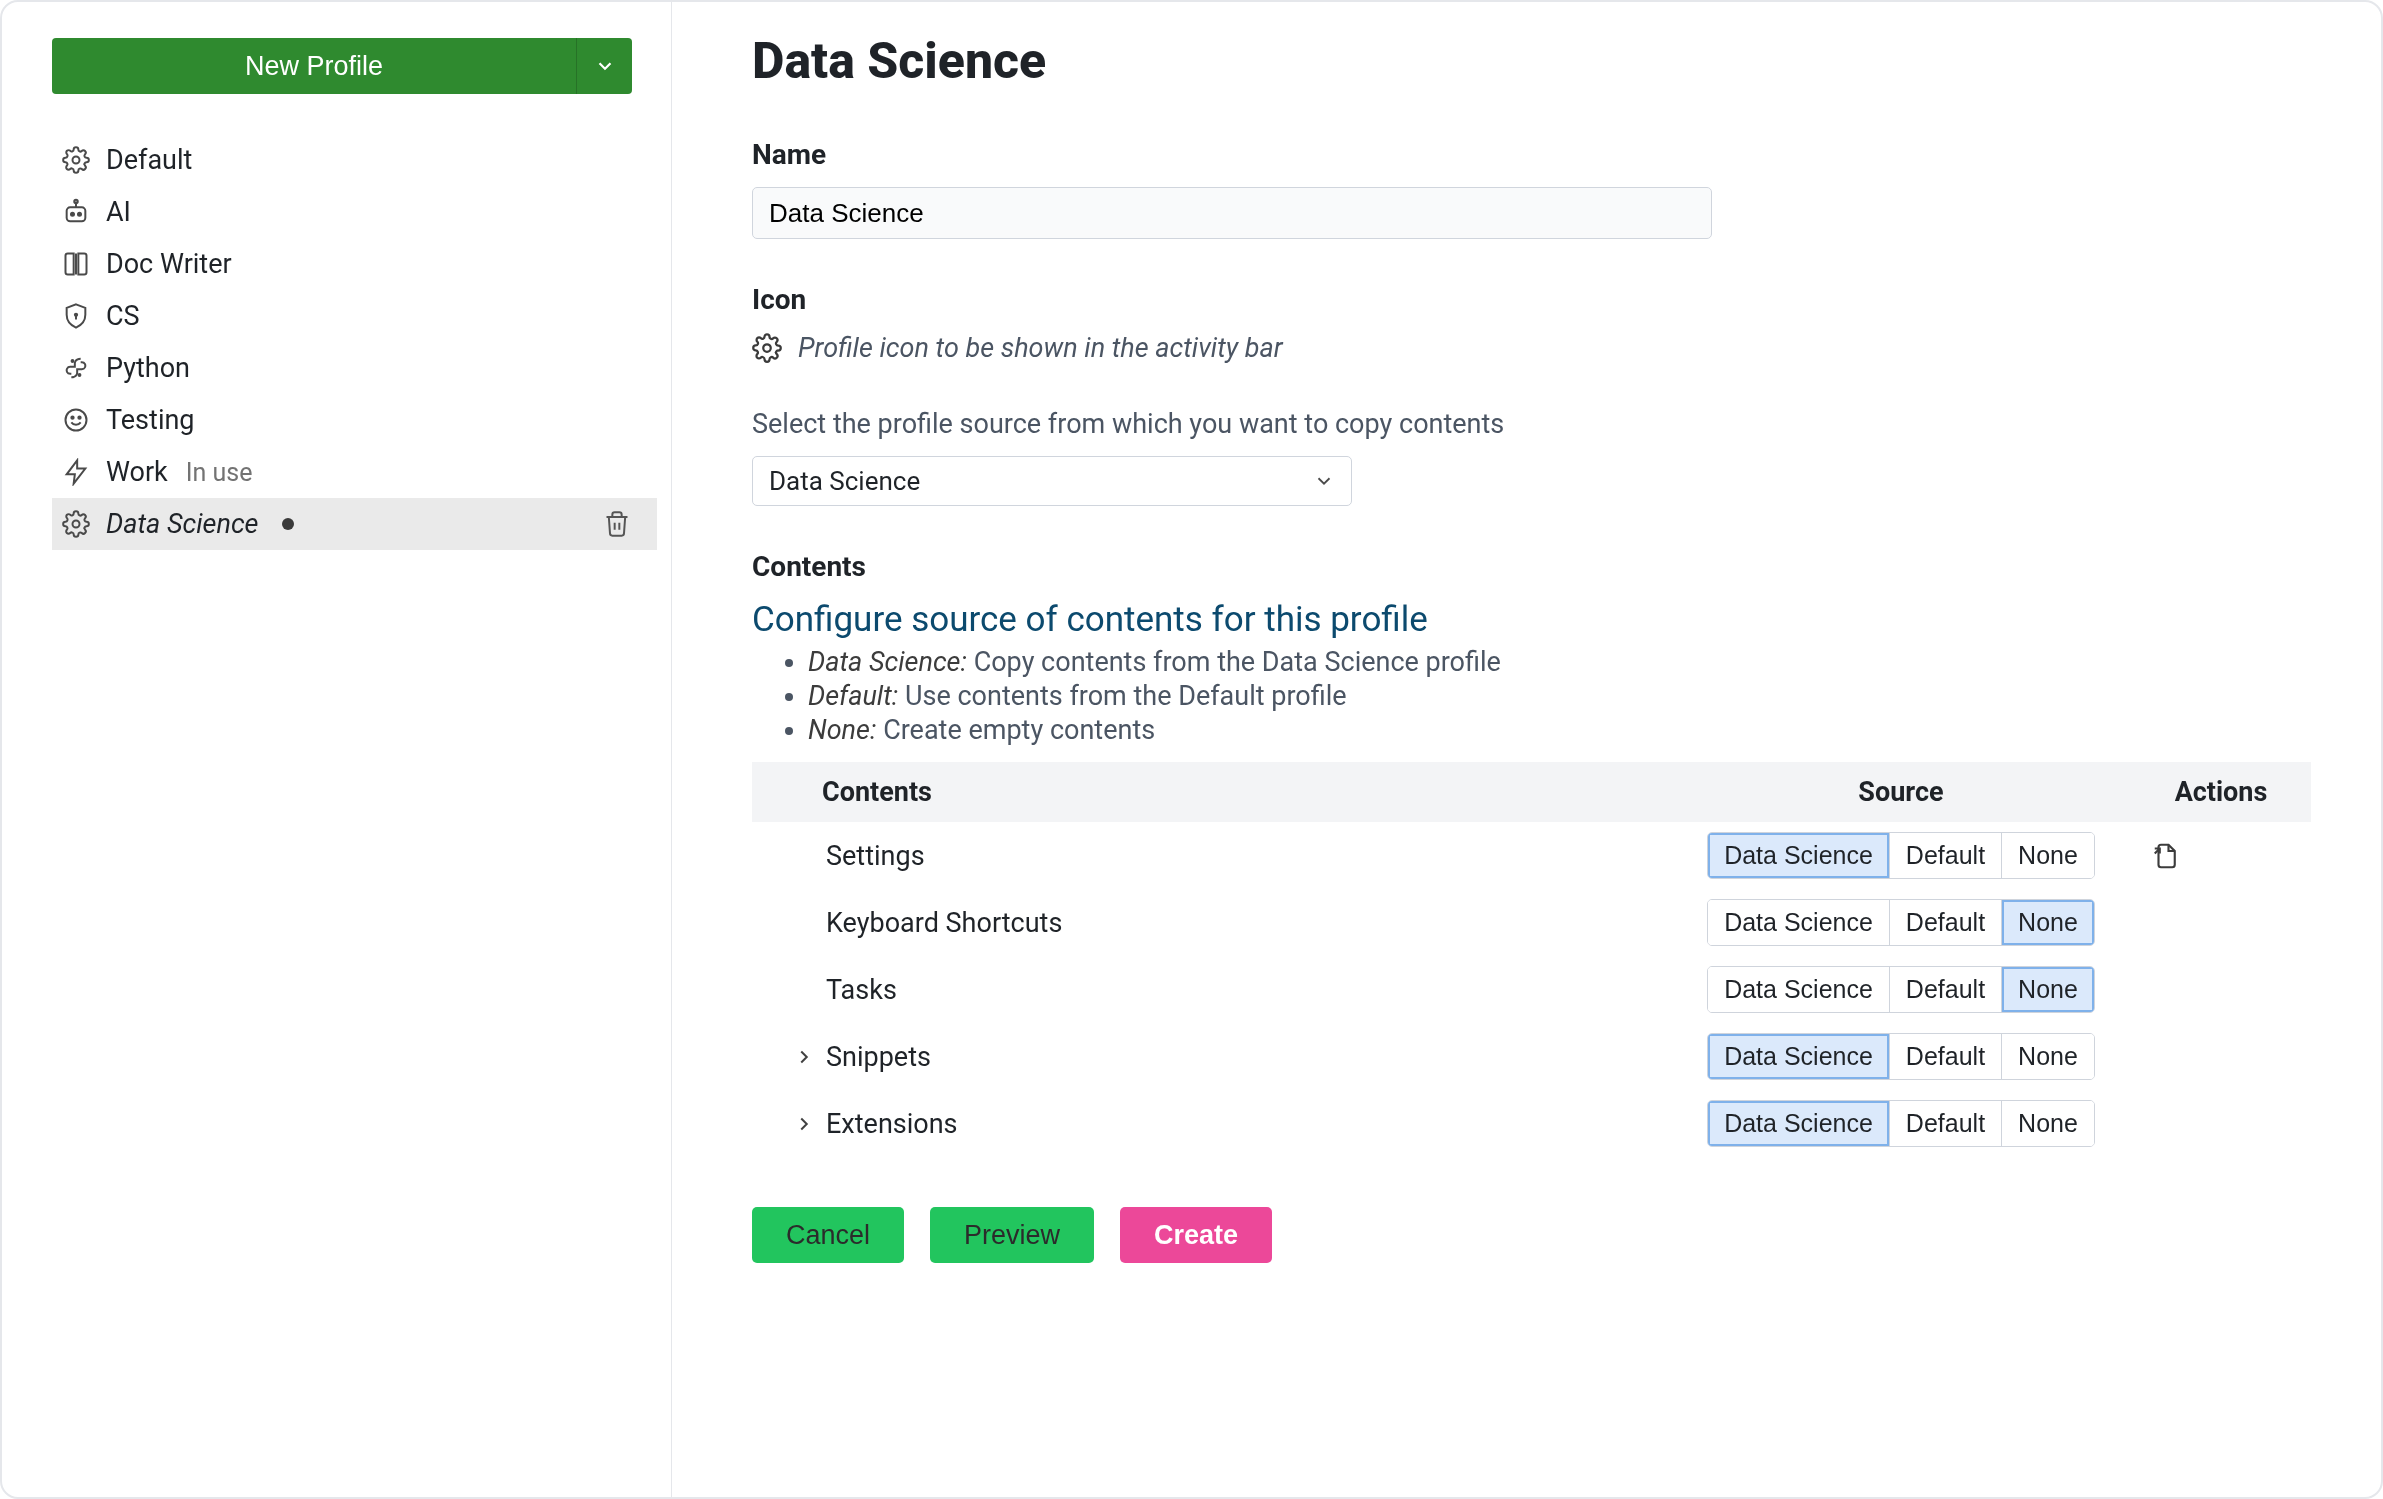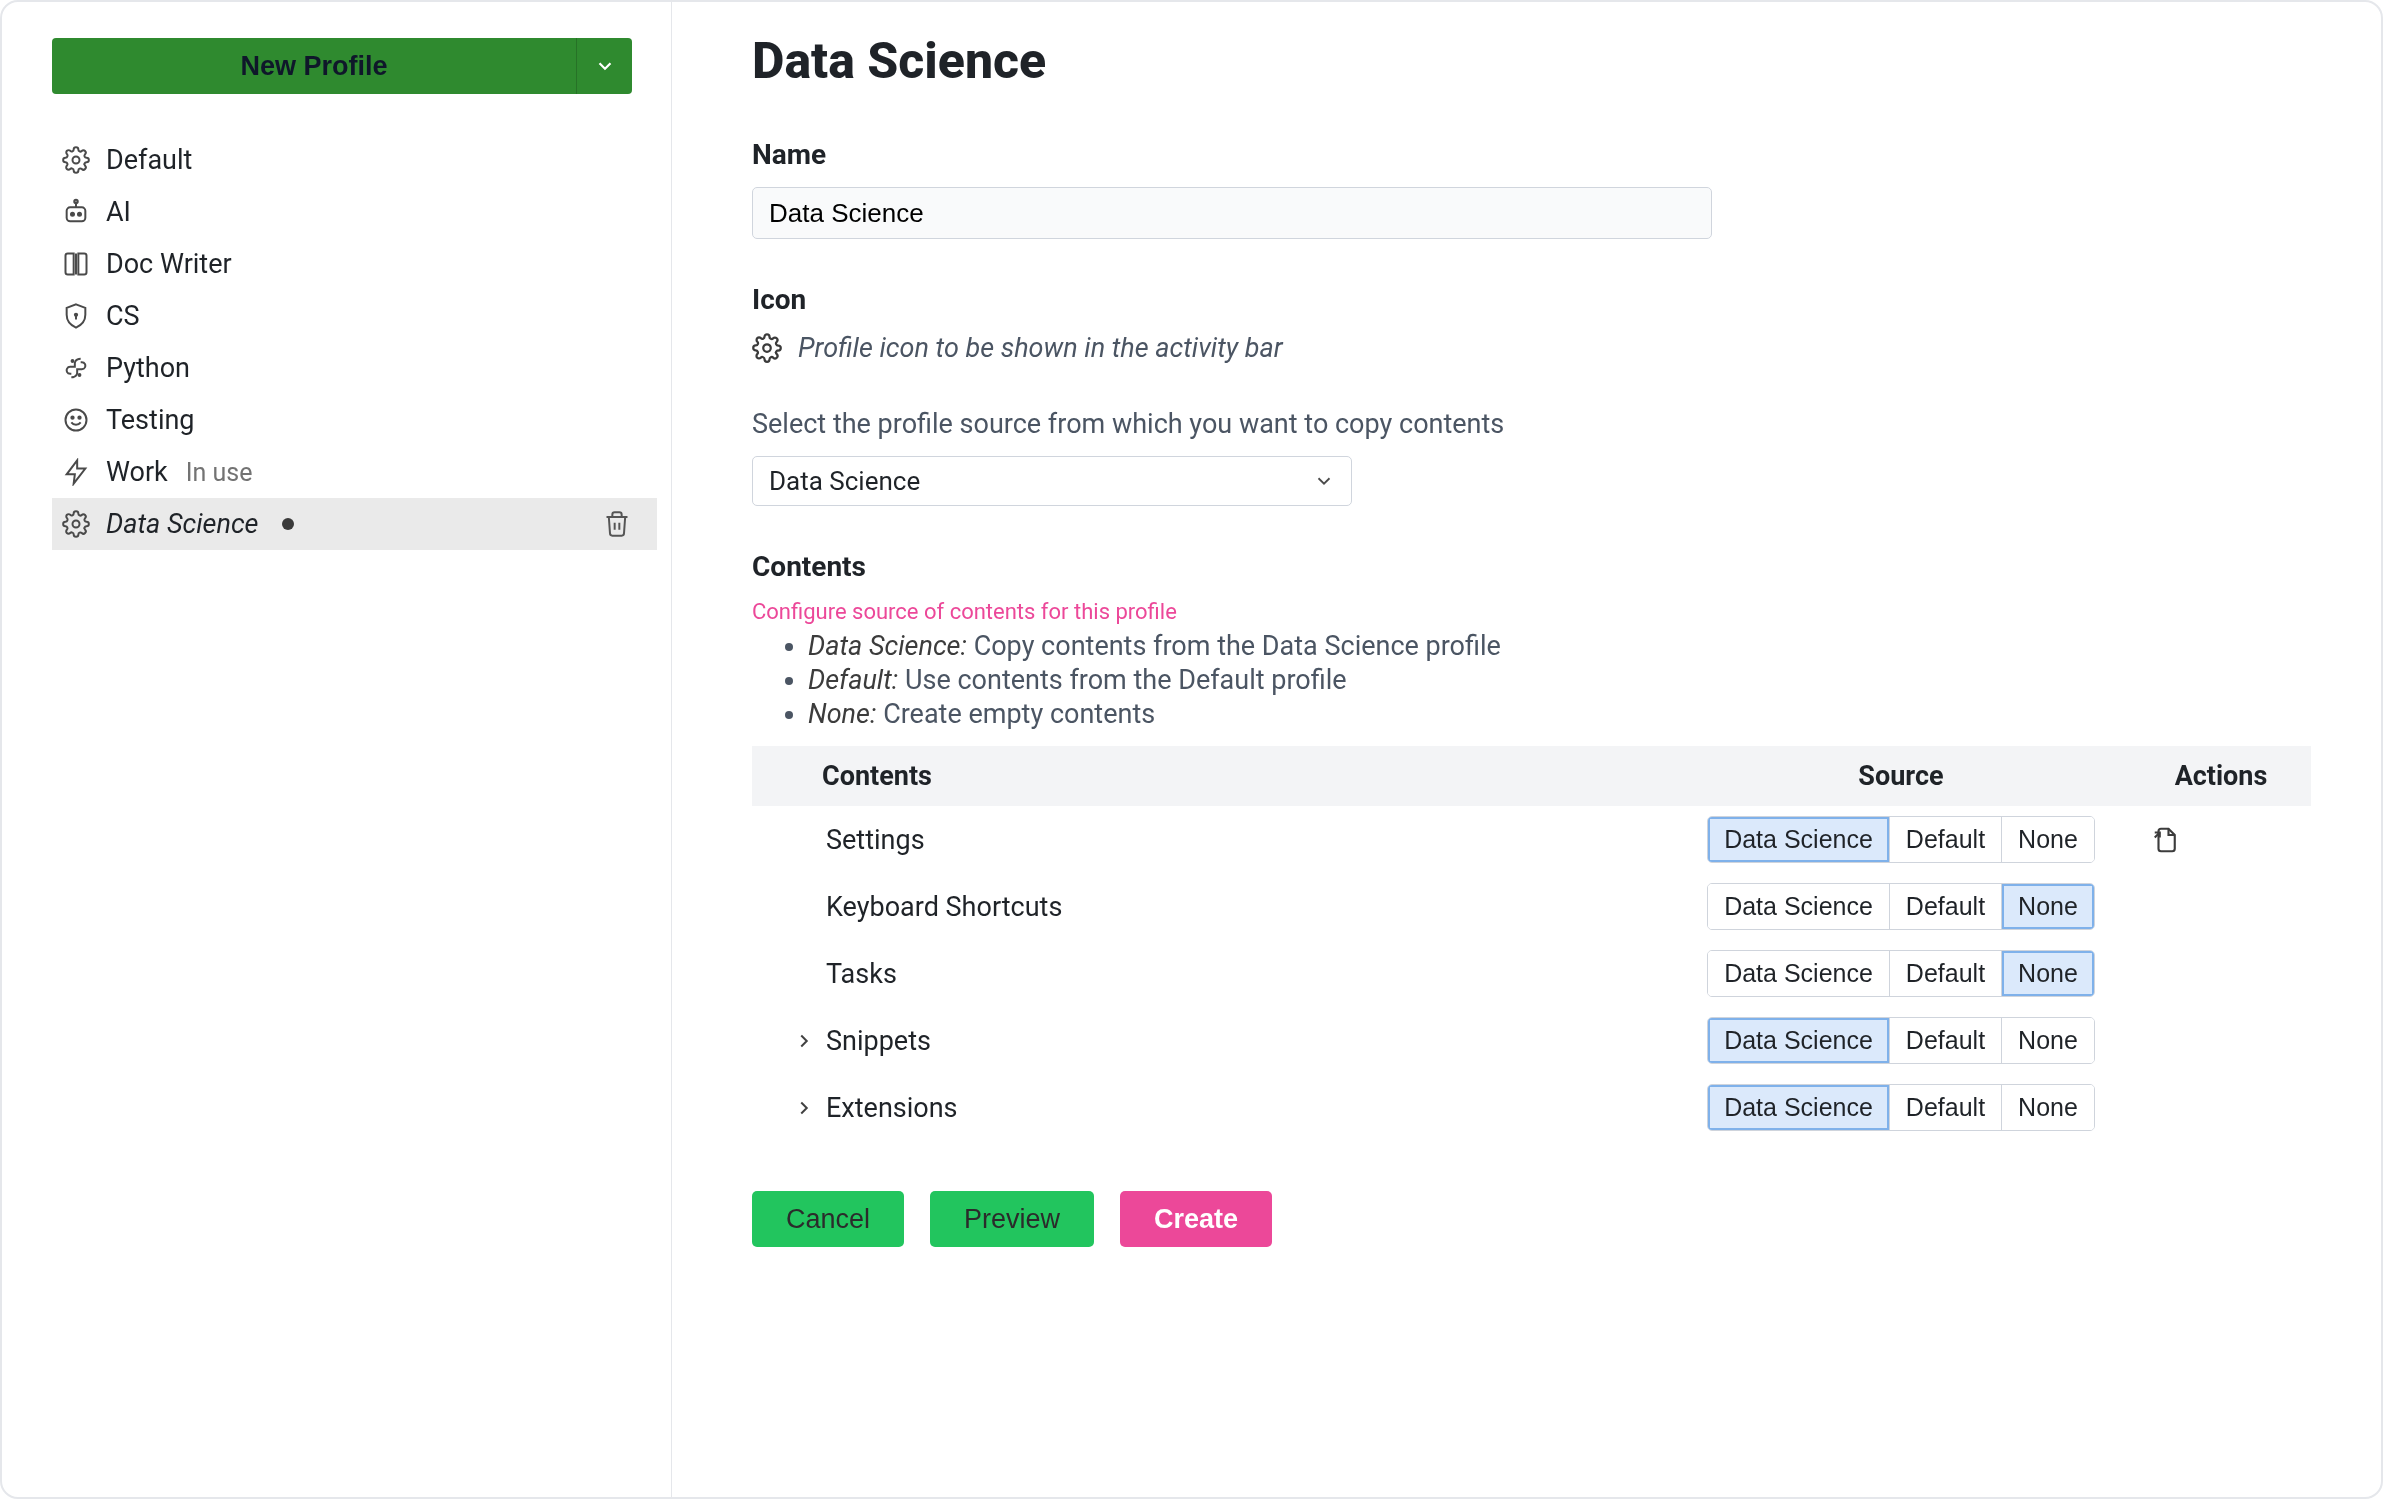--- a/index.html
+++ b/index.html
@@ -1,42 +1,42 @@
 <!DOCTYPE html>
 <html><head>
 <meta charset="utf-8">
 <style>
   * { box-sizing: border-box; }
   html, body { margin:0; padding:0; font-family: -apple-system, BlinkMacSystemFont, "Segoe UI", Roboto, sans-serif; color:#1f2328; }
   body { background:#fff; }
   .frame { width:2383px; height:1499px; border:2px solid #e5e7eb; border-radius:18px; margin:auto; display:flex; overflow:hidden; }
   .sidebar { width:670px; padding:36px 14px 0 50px; border-right:1.5px solid #e5e7eb; margin-top:0; }
   .new-btn-row { display:flex; width:580px; height:56px; margin-bottom:40px; }
-  .new-btn { flex:1; background:#2f8a2f; color:#0f172a; border:none; border-radius:4px 0 0 4px; font-size:27px; font-weight:700; cursor:pointer; }
+  .new-btn { flex:1; background:#2f8a2f; color:#ffffff; border:none; border-radius:4px 0 0 4px; font-size:27px; font-weight:400; cursor:pointer; }
   .new-btn-drop { width:56px; background:#2f8a2f; border:none; border-left:1px solid #277227; border-radius:0 4px 4px 0; display:flex; align-items:center; justify-content:center; cursor:pointer; }
   .new-btn-drop svg { stroke:#fff; }
   .plist { list-style:none; padding:0; margin:0; }
   .pitem { display:flex; align-items:center; height:52px; font-size:27px; padding:0 10px 0 8px; border-radius:0; cursor:pointer; gap:14px; }
   .pitem .icn { width:32px; display:flex; justify-content:center; color:#4a4a4a; }
   .pitem.selected { background:#eaeaea; font-style:italic; }
   .pitem .dot { width:12px; height:12px; border-radius:50%; background:#3a3a3a; margin-left:10px; }
   .pitem .spacer { flex:1; }
   .pitem .trash { color:#555; margin-right:16px; }
   .pitem .in-use { color:#737373; font-size:25px; margin-left:4px; }
   .main { flex:1; padding:20px 70px 40px 80px; }
   h1.title { font-size:50px; font-weight:800; margin:10px 0 48px 0; }
   .section-label { font-size:28px; font-weight:700; margin:0 0 16px 0; }
   .section { margin-bottom:44px; }
   .name-input { width:960px; height:52px; border:1px solid #d0d5dd; border-radius:5px; background:#f9fafb; font-size:26px; padding:0 16px; }
   .icon-row { display:flex; align-items:center; gap:16px; font-size:27px; color:#4b5563;font-style:italic; }
   .icon-row .gear { color:#3b3b3b; }
   .copy-desc { font-size:27px; color:#4b5563; margin:0 0 16px 0; }
   .select { width:600px; height:50px; border:1px solid #d0d5dd; border-radius:5px; background:#fff; font-size:26px; padding:0 16px; display:flex; align-items:center; justify-content:space-between; cursor:pointer; }
   .select .chev { color:#4b4b4b; }
-  .contents-desc { font-size:22px; color:#ec4899; margin:0 0 6px 0; }
+  .contents-desc { font-size:35px; color:#0c4a6e; margin:0 0 6px 0; }
   .contents-bullets { margin:0 0 16px 0; padding-left:56px; font-size:27px; color:#4b5563; }
   .contents-bullets li { margin:2px 0; }
   .contents-bullets em { font-style:italic; color:#3c3c3c; }
   table.ctable { width:100%; border-collapse:collapse; font-size:27px; }
   table.ctable thead th { background:#f3f4f6; font-weight:700; text-align:left; padding:14px 20px; }
   table.ctable thead th.src { text-align:center; width:460px; }
   table.ctable thead th.act { text-align:center; width:180px; }
   table.ctable td { padding:10px 20px; vertical-align:middle; }
   .row-label { display:flex; align-items:center; gap:10px; }
   .row-label .chevr { width:24px; display:flex; justify-content:center; color:#414141; }

